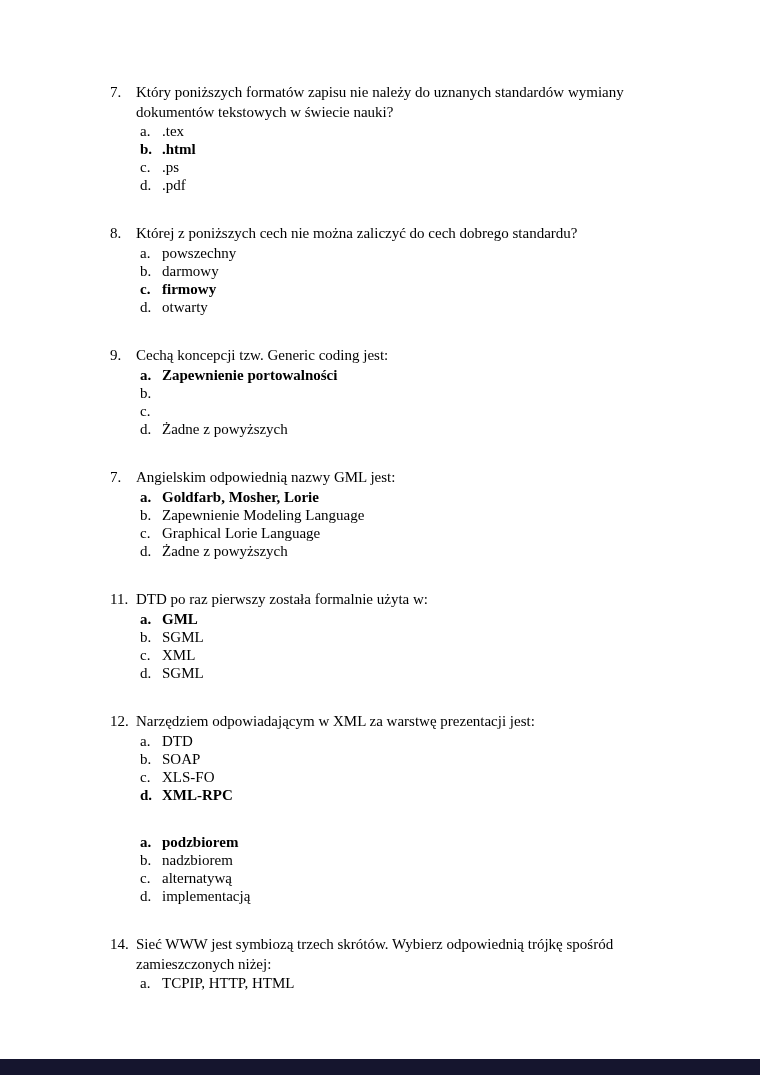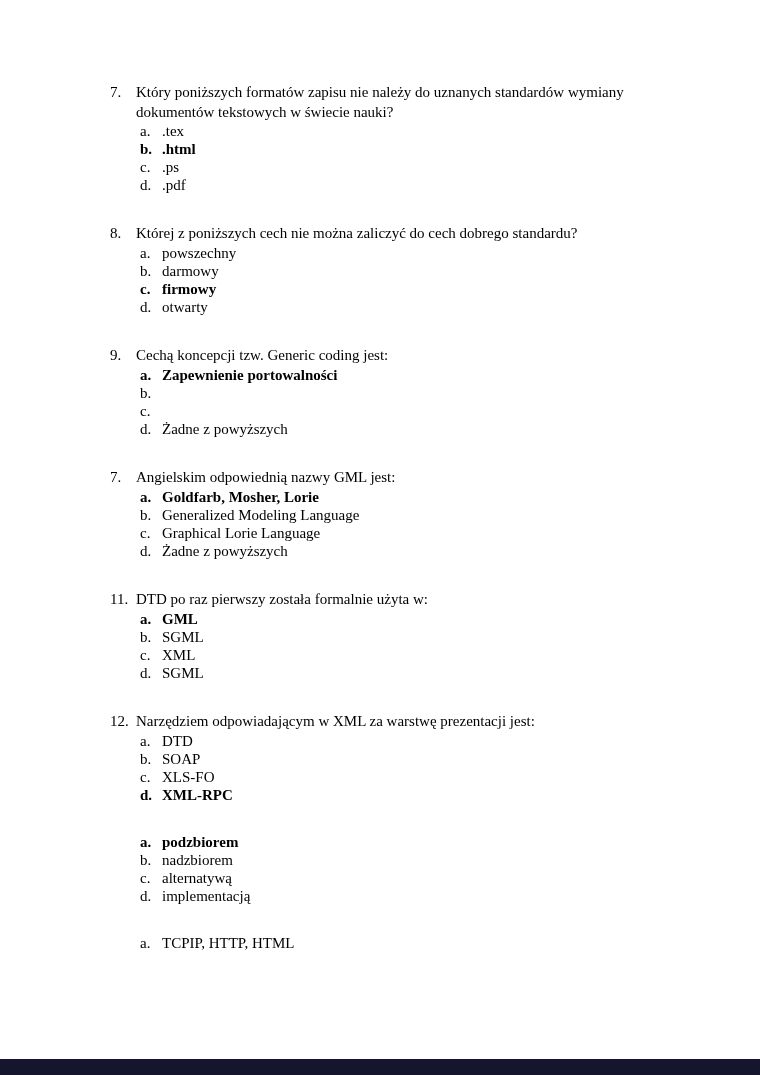--- a/index.html
+++ b/index.html
@@ -162,21 +162,21 @@
       <span class="q-text">Angielskim odpowiednią nazwy GML jest:</span>
     </div>
     <div class="options">
   <div class="option bold">
     <span class="o-letter">a.</span>
     <span class="o-text">Goldfarb, Mosher, Lorie</span>
   </div>
 
   <div class="option">
     <span class="o-letter">b.</span>
-    <span class="o-text">Generalized Modeling Language</span>
+    <span class="o-text">Zapewnienie Modeling Language</span>
   </div>
 
   <div class="option">
     <span class="o-letter">c.</span>
     <span class="o-text">Graphical Lorie Language</span>
   </div>
 
   <div class="option">
     <span class="o-letter">d.</span>
     <span class="o-text">Żadne z powyższych</span>
@@ -258,20 +258,24 @@
   </div>
 
   <div class="option">
     <span class="o-letter">d.</span>
     <span class="o-text">implementacją</span>
   </div>
 </div>
   </div>
 
   <div class="question">
+    <div class="q-row">
+      <span class="q-num">14.</span>
+      <span class="q-text">Sieć WWW jest symbiozą trzech skrótów. Wybierz odpowiednią trójkę spośród zamieszczonych niżej:</span>
+    </div>
     <div class="options">
   <div class="option">
     <span class="o-letter">a.</span>
     <span class="o-text">TCPIP, HTTP, HTML</span>
   </div>
 </div>
   </div>
 </div>
   <div class="footer-bar" style="background: rgb(21, 21, 46);"></div>
 </div>

